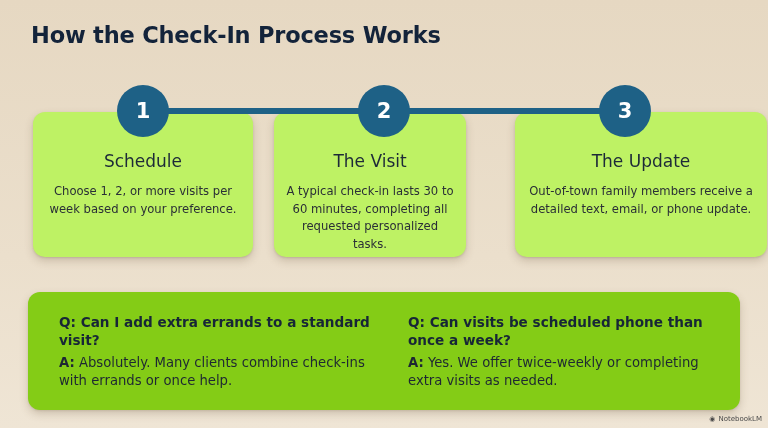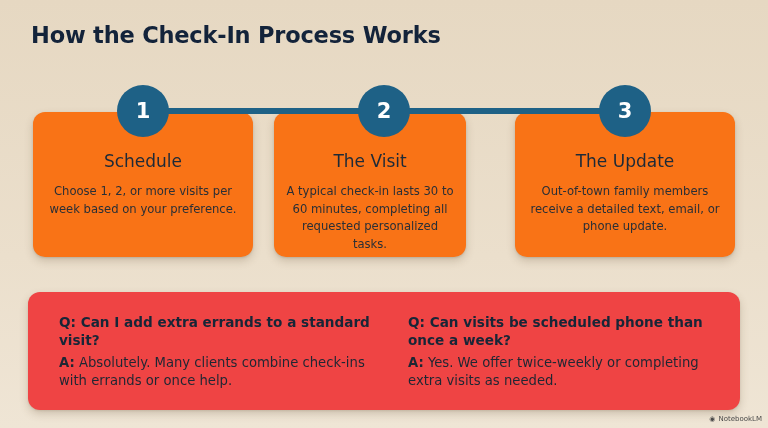--- a/index.html
+++ b/index.html
@@ -16,47 +16,47 @@
     font-family: "DejaVu Sans", sans-serif;
     font-weight: bold; font-size: 22.5px; letter-spacing: -0.2px;
     color: #13233a;
   }
   .connector {
     position: absolute; left: 141px; top: 108px; width: 484px; height: 6px;
     background: #1e6186; border-radius: 3px; z-index: 2;
   }
   .card {
     position: absolute; top: 112px; height: 145px;
-    background: #f97316; border-radius: 12px;
+    background: #bef264; border-radius: 12px;
     box-shadow: 0 4px 8px rgba(90,70,40,0.22), 0 1px 2px rgba(90,70,40,0.15);
     text-align: center; z-index: 1;
   }
   .card.c1 { left: 33px; width: 220px; }
   .card.c2 { left: 274px; width: 192px; }
-  .card.c3 { left: 515px; width: 220px; }
+  .card.c3 { left: 515px; width: 252px; }
   .step-circle {
     position: absolute; top: 85px; width: 52px; height: 52px; border-radius: 50%;
     background: #1e6186; color: #ffffff; z-index: 3;
     display: flex; align-items: center; justify-content: center;
     font-family: "DejaVu Sans", sans-serif; font-weight: bold; font-size: 21px;
   }
   .step-circle.s1 { left: 117px; }
   .step-circle.s2 { left: 358px; }
   .step-circle.s3 { left: 599px; }
   .card-title {
     position: absolute; left: 0; right: 0; top: 39px;
     font-family: "DejaVu Sans", sans-serif; font-size: 17px; color: #1d2a38;
   }
   .card-body {
     position: absolute; left: 10px; right: 10px; top: 71px;
     font-family: "DejaVu Sans", sans-serif; font-size: 11.6px; line-height: 17.5px; color: #2a2f36;
   }
   .faq-panel {
     position: absolute; left: 28px; top: 292px; width: 712px; height: 118px;
-    background: #ef4444; border-radius: 12px;
+    background: #84cc16; border-radius: 12px;
     box-shadow: 0 4px 8px rgba(90,70,40,0.22), 0 1px 2px rgba(90,70,40,0.12);
   }
   .faq {
     position: absolute; top: 21px; width: 320px;
   }
   .faq.f1 { left: 31px; }
   .faq.f2 { left: 380px; }
   .faq-q {
     font-family: "DejaVu Sans", sans-serif; font-weight: bold;
     font-size: 13.6px; line-height: 18px; color: #172637;

